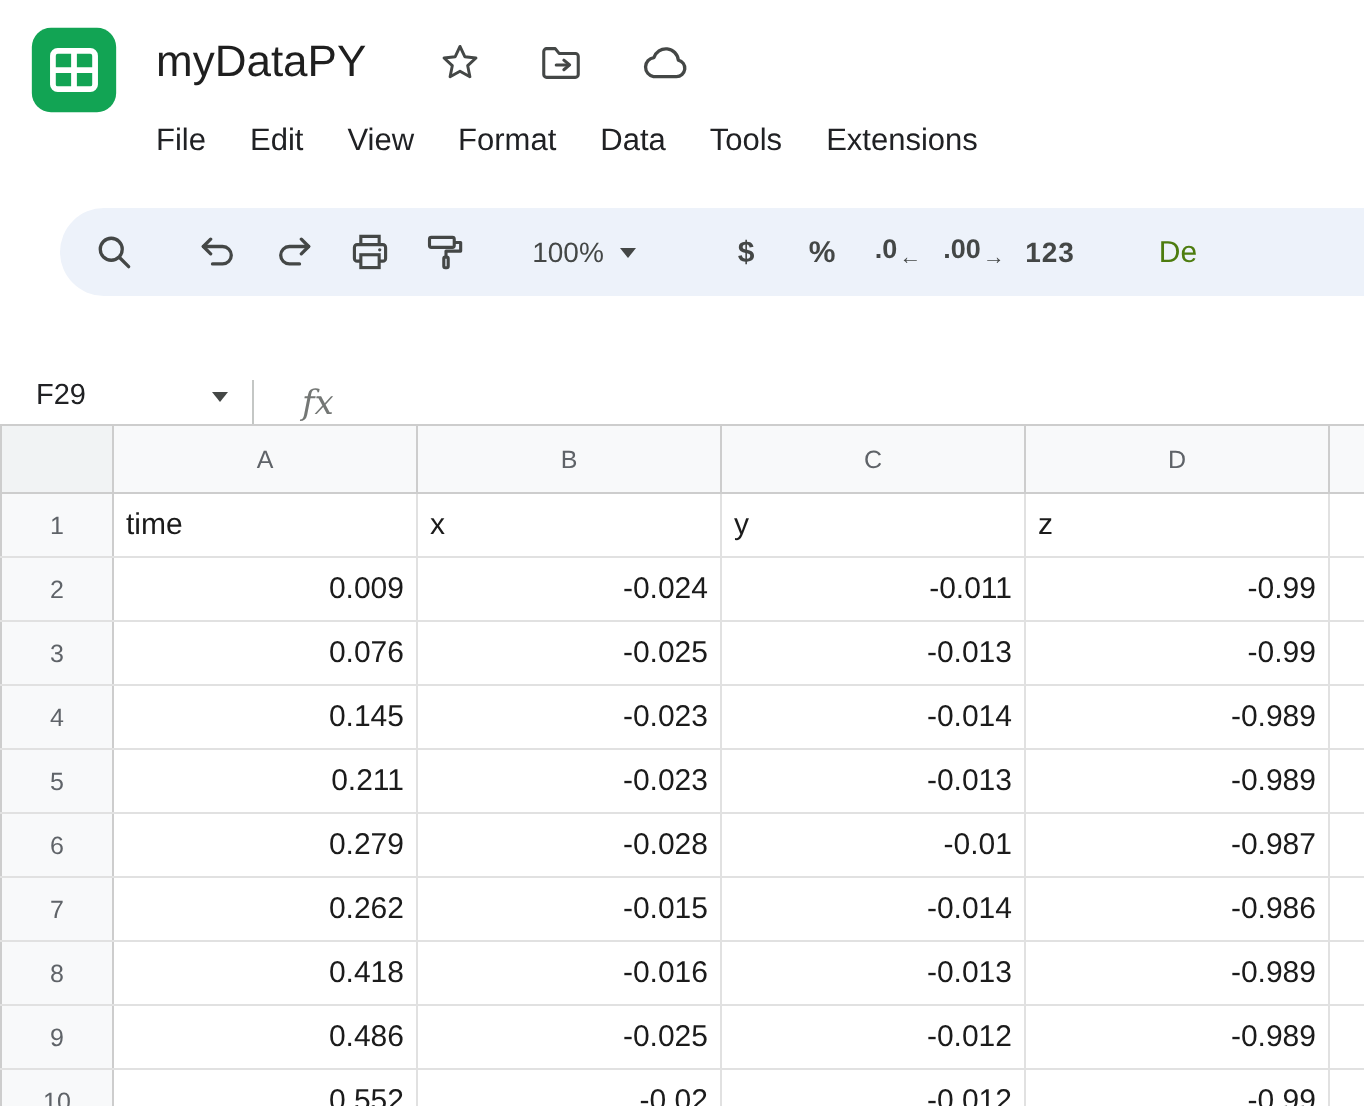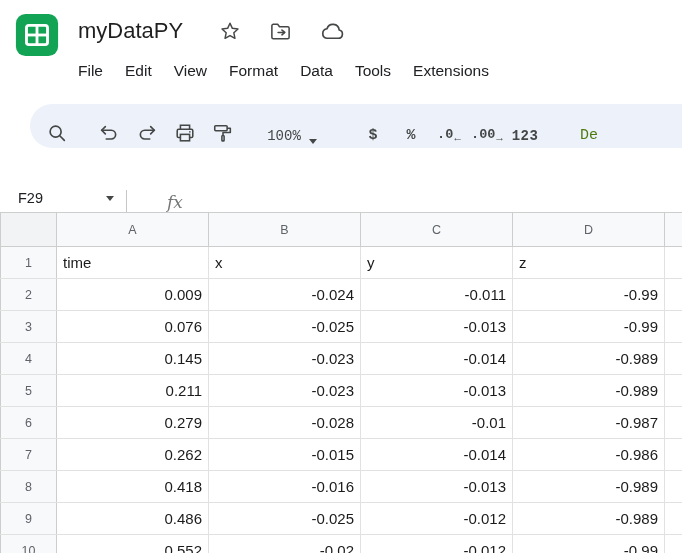--- a/index.html
+++ b/index.html
@@ -14,41 +14,41 @@
   .doc-title { font-size:22px; color:#1f1f1f; margin-right:36px; cursor:text; }
   .title-icon { margin-right:28px; display:inline-flex; align-items:center; cursor:pointer; }
   .menubar { display:flex; height:38px; align-items:center; margin-left:-11px; }
   .menu-item { font-size:15.5px; color:#202124; padding:6px 11px; border-radius:6px; cursor:pointer; }
 
   
   .toolbar { margin-left:30px; margin-top:8px; width:720px; height:44px;
              background:#edf2fa; border-radius:22px; display:flex; align-items:center;
              padding:0 8px; }
   .tb-btn { height:36px; min-width:38px; border:none; background:transparent; border-radius:18px;
-            display:flex; align-items:flex-end; justify-content:center; cursor:pointer;
-            color:#444746; font-family:Liberation Mono, monospace; }
+            display:flex; align-items:center; justify-content:center; cursor:pointer;
+            color:#444746; font-family:Liberation Sans, sans-serif; }
   .tb-btn svg { display:block; }
   .tb-text { font-size:15px; font-weight:600; color:#444746; }
   .zoom-btn { min-width:72px; gap:8px; font-size:14px; color:#444746; }
   .caret { display:inline-block; width:0; height:0; border-left:4px solid transparent;
            border-right:4px solid transparent; border-top:5px solid #444746; }
   .gap-sm { width:14px; } .gap-md { width:26px; }
   .dec-label { font-size:13.5px; font-weight:700; color:#444746; }
   .dec-arrow { font-size:11px; color:#444746; vertical-align:-3px; margin-left:1px; }
   .num-fmt { font-size:14px; font-weight:600; letter-spacing:.5px; color:#444746; }
   .font-select { font-size:15px; color:#4d7c0f; font-weight:400; }
 
   
   .formula-bar { height:64px; display:flex; align-items:flex-end; padding-left:12px; }
   .name-box { width:112px; display:flex; align-items:center; justify-content:space-between;
               padding:6px 10px 6px 6px; font-size:14.5px; color:#202124; border:none;
               background:transparent; cursor:pointer; font-family:"Liberation Sans",sans-serif; }
   .fb-divider { width:1px; height:22px; background:#c4c7c5; margin:0 2px; }
   .fx { font-family:"DejaVu Serif", serif; font-style:italic; font-size:17px;
-        color:#747775; margin-left:38px; }
+        color:#747775; margin-left:22px; }
   .formula-input { flex:1; height:100%; cursor:text; }
 
   
   table { border-collapse:collapse; table-layout:fixed; width:682px; }
   thead th { height:34px; background:#f8f9fa; border:1px solid #cdcdcd;
              font-size:12.5px; font-weight:400; color:#5f6368; text-align:center; cursor:pointer; }
   thead th.corner { background:#f1f3f4; cursor:pointer; }
   td.rownum { height:32px; background:#f8f9fa; border-right:1px solid #cdcdcd;
               border-bottom:1px solid #e1e1e1; border-left:1px solid #cdcdcd;
               text-align:center; font-size:12.5px; color:#5f6368; cursor:pointer; }

